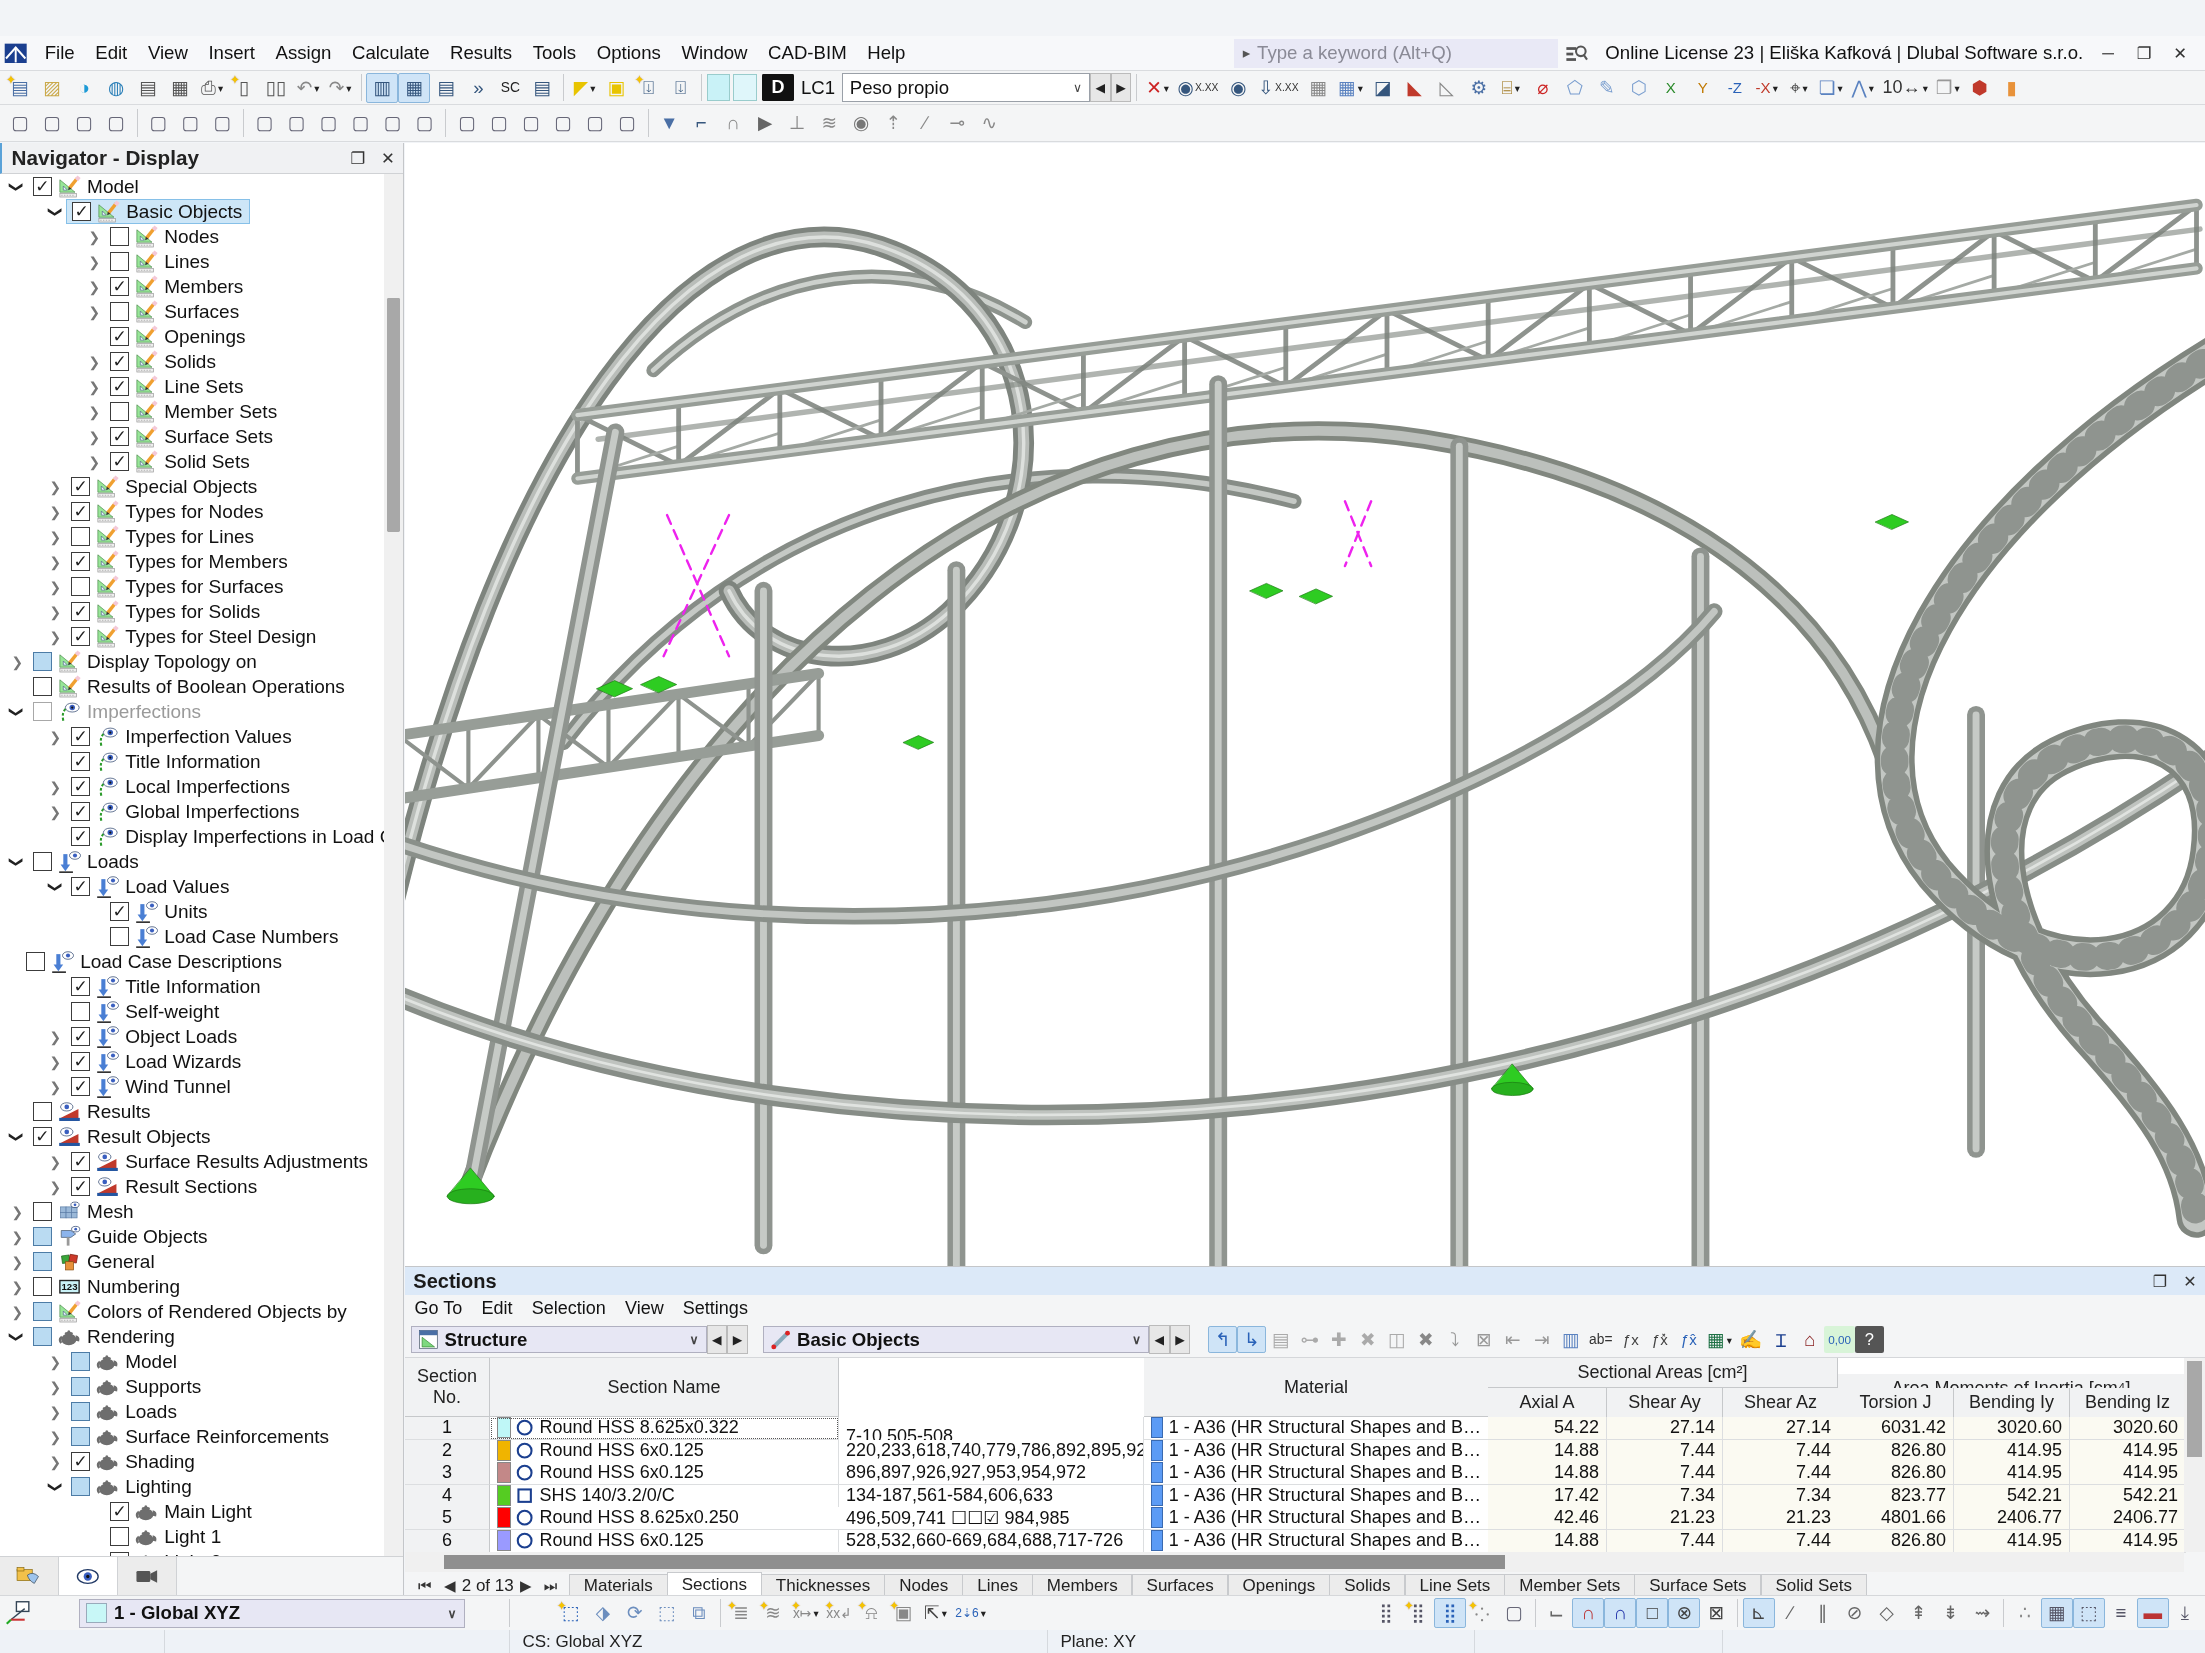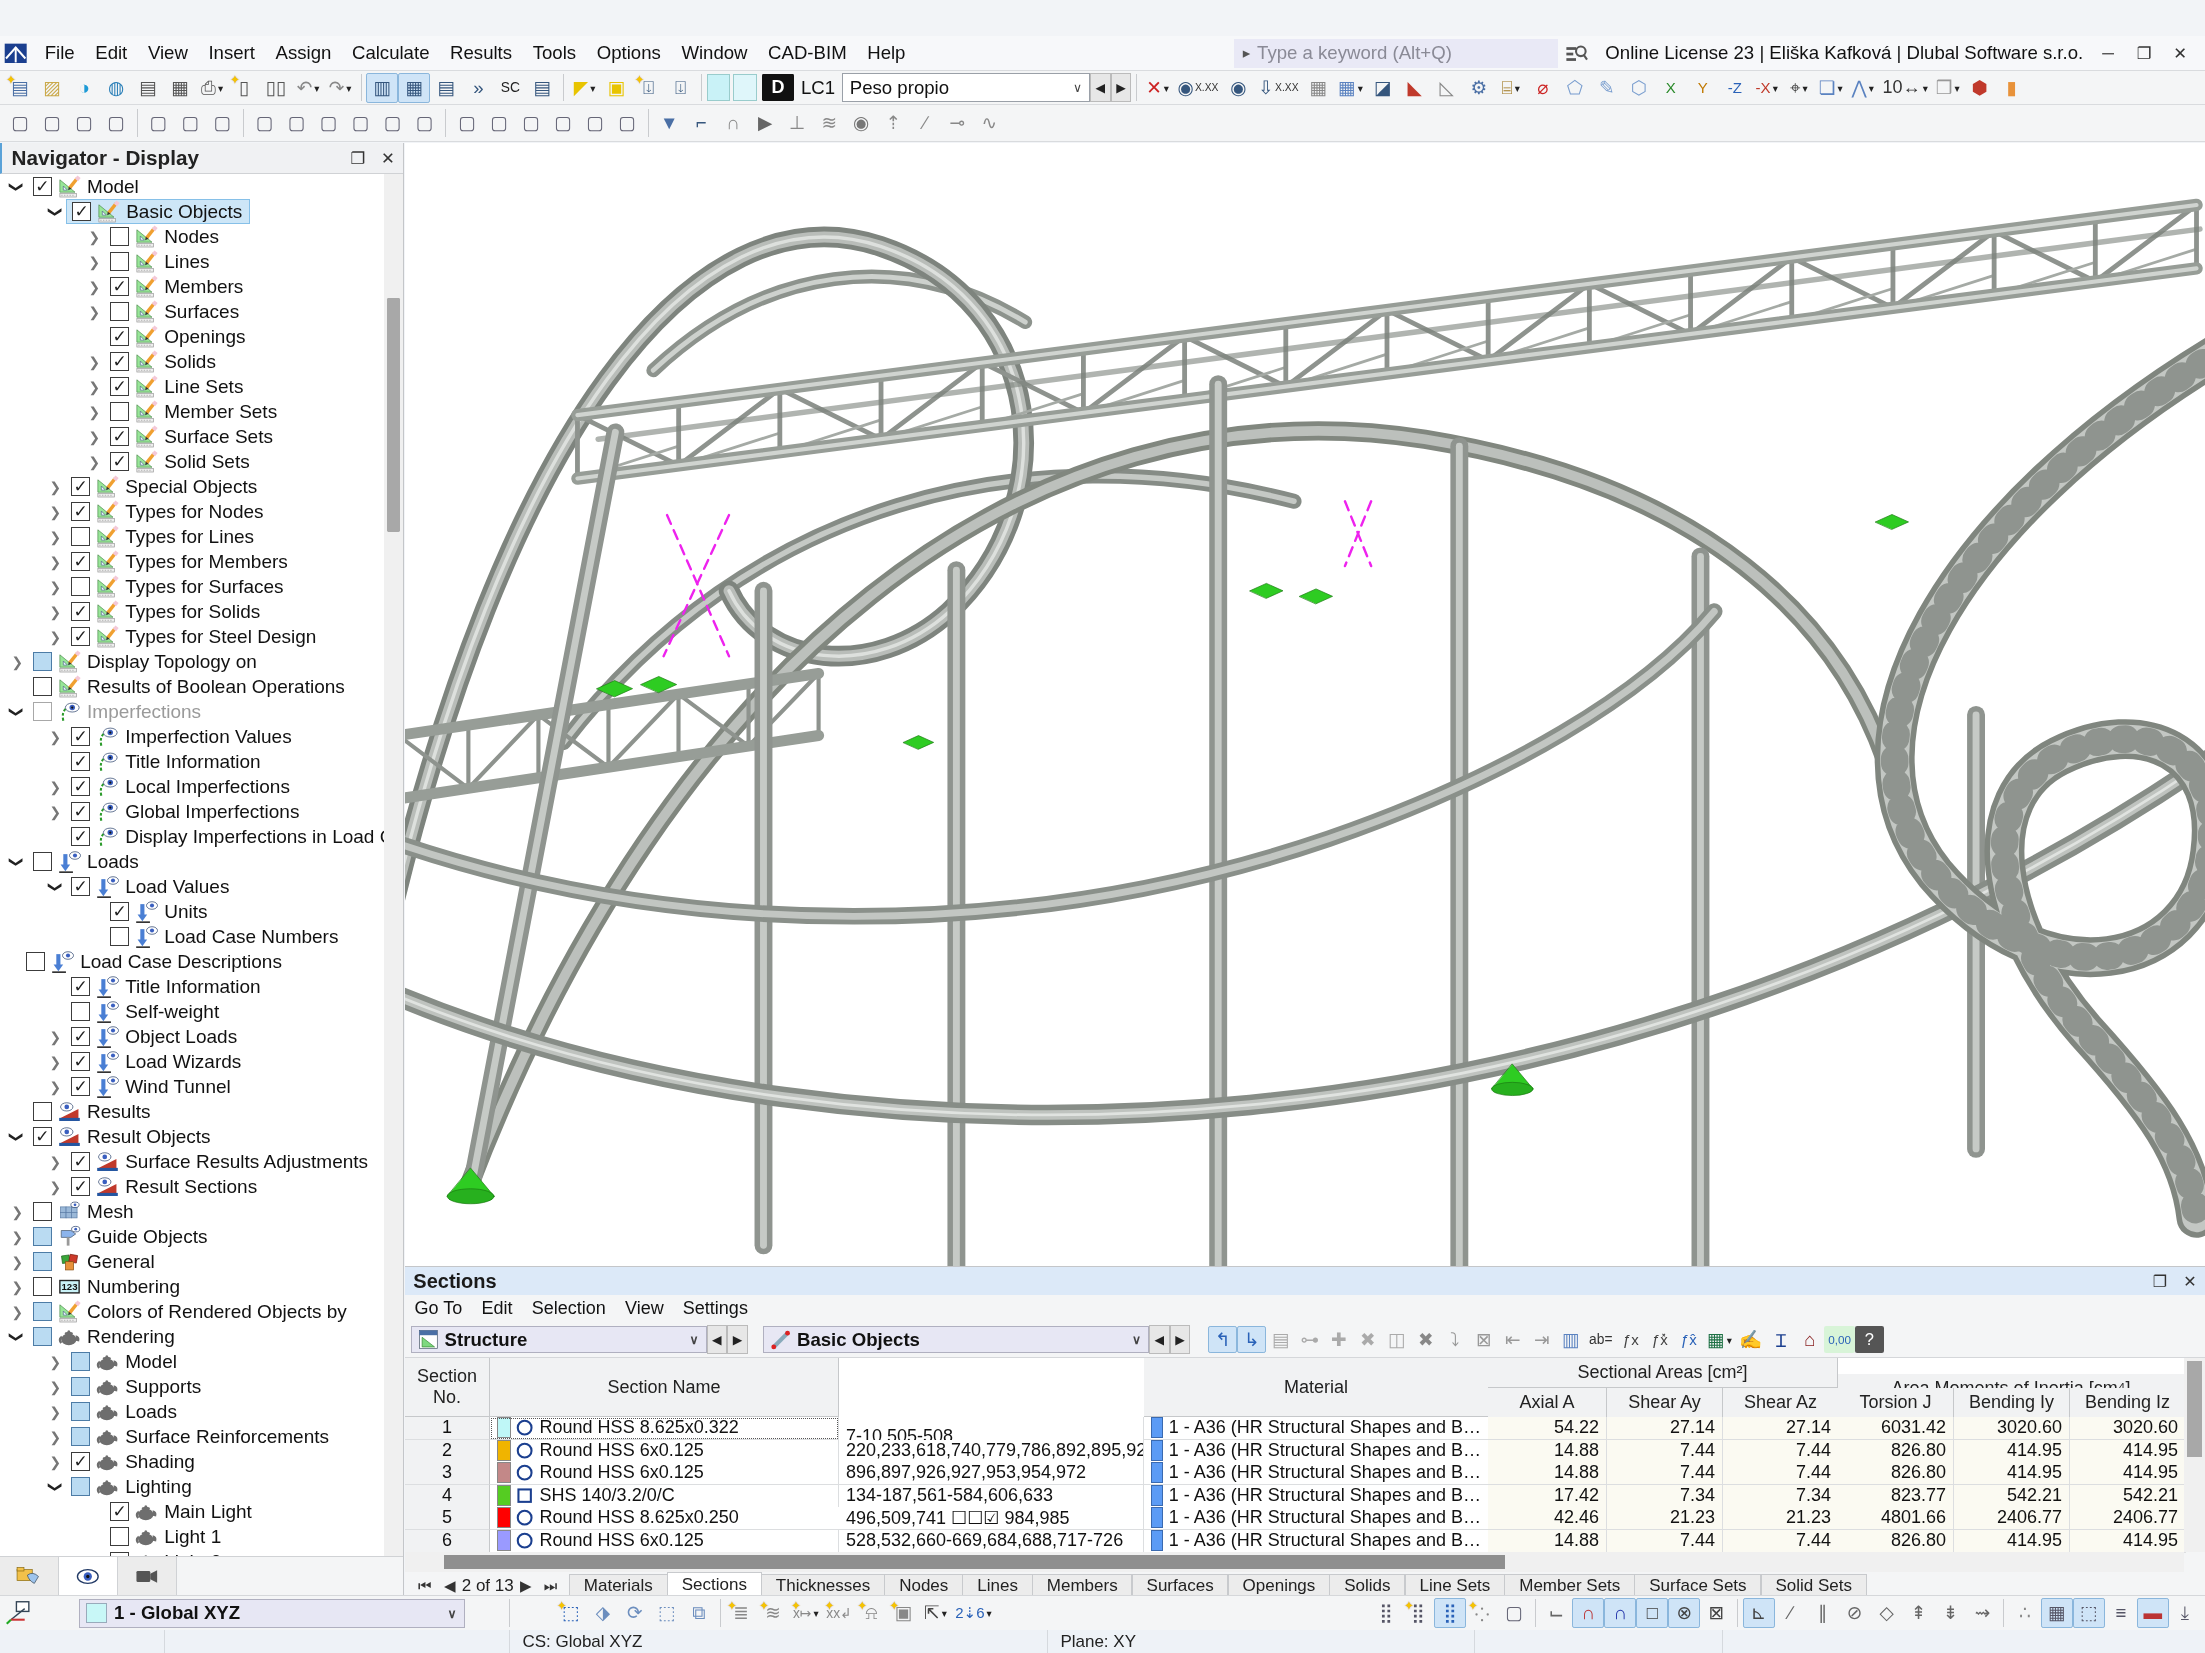--- a/index.html
+++ b/index.html
@@ -1780,21 +1780,21 @@
         </div>
         <div class="tbi">
           <span class="star">✦</span>
           <span style="color:#888;font-size:18.6px;">▣</span>
         </div>
         <div class="tbi">
           <span style="color:#444;font-size:18.6px;">⇱</span>
           <span class="dd">▾</span>
         </div>
         <div class="tbi">
-          <span style="color:#2a62b8;font-size:15px;">2⇣6</span>
+          <span style="color:#2a62b8;font-size:12px;">2⇣6</span>
           <span class="dd">▾</span>
         </div>
       </div>
     <div style="flex:1"></div>
     <div id="btb-right" style="display:flex;align-items:center;">
         <div class="tbi">
           <span style="color:#556;font-size:18.6px;">⣿</span>
         </div>
         <div class="tbi">
           <span class="star">✦</span>

